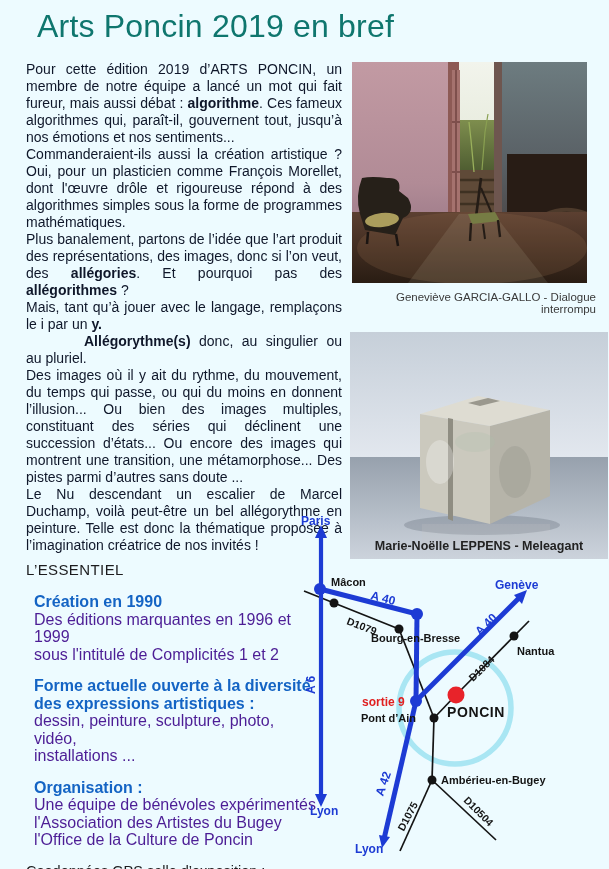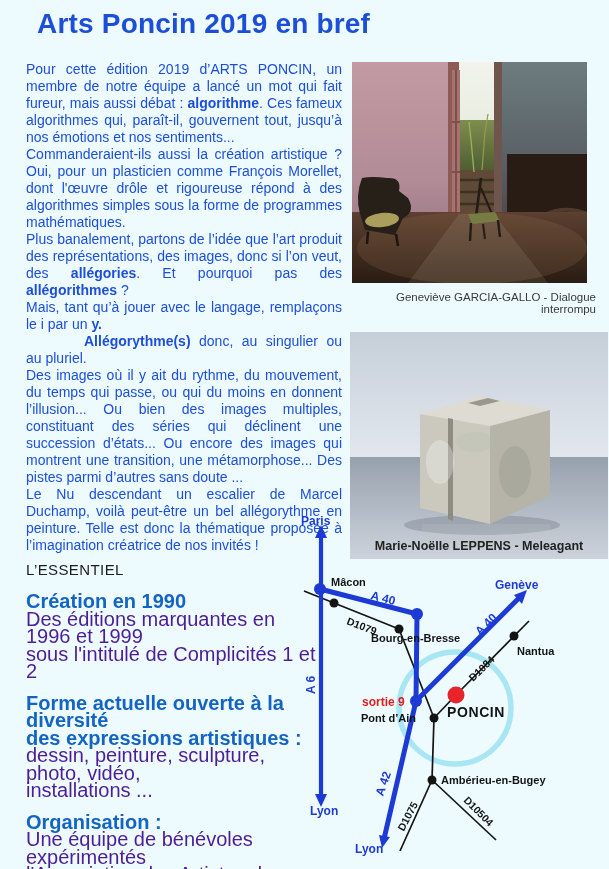--- a/index.html
+++ b/index.html
@@ -1,35 +1,35 @@
 <!DOCTYPE html>
 <html><head>
 <meta charset="utf-8">
 <style>
   html,body{margin:0;padding:0;}
   body{font-family:"Liberation Sans", sans-serif; background:#cfd8dc;}
   .page{position:relative; width:609px; height:869px; background:#edfbff; overflow:hidden; margin:0 auto;}
 
-  .page-title{position:absolute; left:37px; top:8px; font-size:28px; font-weight:700; color:#1d4ed8; letter-spacing:0.2px;}
-
-  .article{position:absolute; left:26px; top:61px; width:316px; font-size:14px; line-height:17px; color:#1d4ed8; text-align:justify;}
+  .page-title{position:absolute; left:37px; top:8px; font-size:32px; font-weight:400; color:#0f766e; letter-spacing:0.2px;}
+
+  .article{position:absolute; left:26px; top:61px; width:316px; font-size:14px; line-height:17px; color:#0f172a; text-align:justify;}
   .article p{margin:0;}
   .article p.indent{text-indent:58px;}
   .article b{font-weight:700;}
 
   .figure1{position:absolute; left:352px; top:62px; width:235px; height:221px;}
   .figure1 svg{display:block;}
   .caption1{position:absolute; left:344px; top:291px; width:252px; text-align:right; font-size:11.5px; color:#3a3a3a;}
 
   .figure2{position:absolute; left:350px; top:332px; width:258px; height:227px;}
   .figure2 svg{display:block;}
 
   .essentiel{position:absolute; left:26px; top:552px; width:292px; color:#1c1c1e;}
   .ess-heading{font-size:15px; letter-spacing:0.4px; margin:9px 0 15px 0;}
-  .ess-section{margin:0 0 14px 0; font-size:20px; line-height:17.5px;}
+  .ess-section{margin:0 0 14px 8px; font-size:16px; line-height:17.5px;}
   .ess-title{color:#1464c4; font-weight:700;}
   .ess-body{color:#4c1d95;}
   .website{font-size:17px; color:#141414; margin:4px 0 1px 0; display:inline-block; text-decoration:none;}
   .gps{font-size:14.5px; line-height:17.5px; color:#1c1c1e;}
 
   .map{position:absolute; left:284px; top:505px; width:309px; height:364px;}
   .map text{font-family:"Liberation Sans", sans-serif;}
   .road-b{stroke:#1d3bd4; fill:none;}
   .road-k{stroke:#141414; stroke-width:1.7; fill:none;}
   .dot-b{fill:#1d3bd4;}

